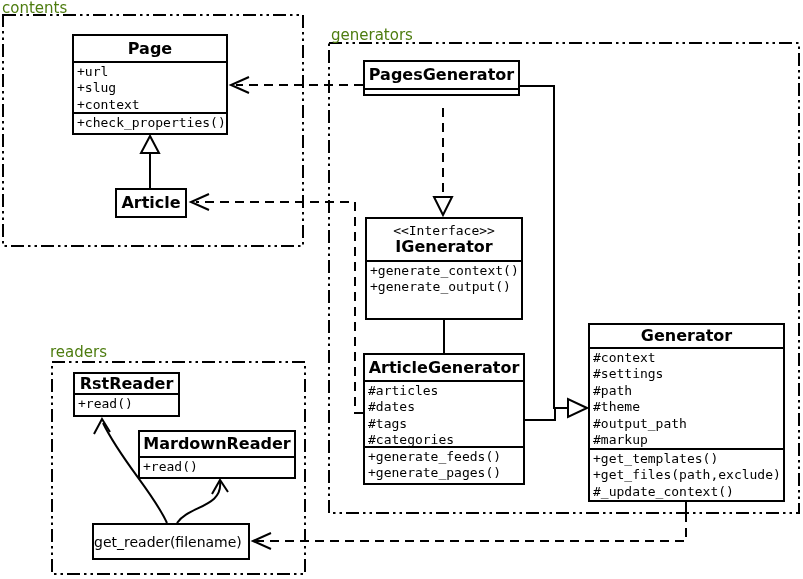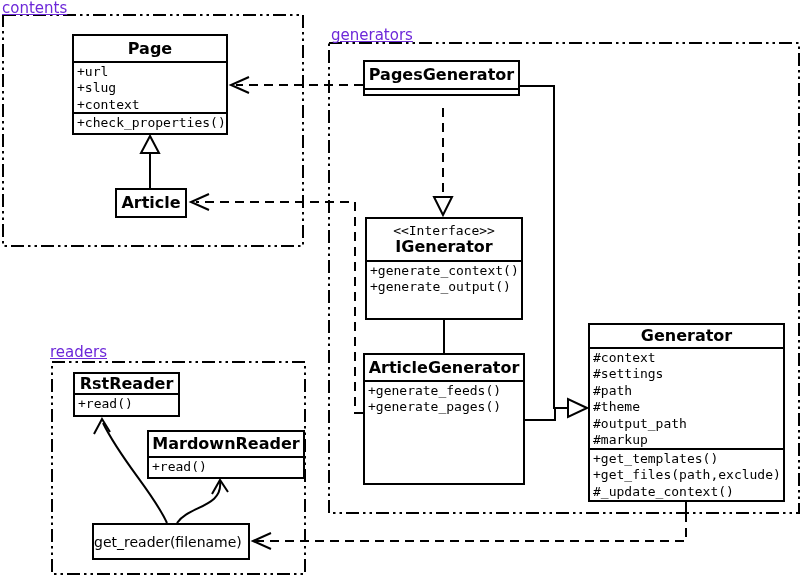--- a/index.html
+++ b/index.html
@@ -9,22 +9,22 @@
     background:#ffffff;
     font-family:"DejaVu Sans",sans-serif;
     overflow:hidden;
   }
   #connectors{position:absolute;left:0;top:0;width:803px;height:579px;}
   .stroke{stroke:#000;stroke-width:2;fill:none;}
   .dash{stroke-dasharray:9 6;}
   .pkg{fill:none;stroke:#000;stroke-width:2;stroke-dasharray:13 4 2.5 4 2.5 4;}
   .tri{fill:#fff;stroke:#000;stroke-width:2;stroke-linejoin:miter;}
   .pkg-label{
-    position:absolute;font-size:15px;color:#6d28d9;line-height:15px;
-    font-family:"DejaVu Sans",sans-serif;white-space:nowrap;text-decoration:underline;
+    position:absolute;font-size:15px;color:#4d7c0f;line-height:15px;
+    font-family:"DejaVu Sans",sans-serif;white-space:nowrap;
   }
   .uml-class{
     position:absolute;background:#fff;border:2px solid #000;
     box-sizing:border-box;display:flex;flex-direction:column;
   }
   .uml-title{
     box-sizing:border-box;border-bottom:2px solid #000;flex:0 0 auto;
     font-weight:bold;font-size:16px;line-height:18px;
     display:flex;flex-direction:column;align-items:center;justify-content:center;
     white-space:nowrap;overflow:hidden;
@@ -147,20 +147,26 @@
       <span>IGenerator</span>
     </div>
     <div class="uml-section last">
       <div class="uml-row">+generate_context()</div>
       <div class="uml-row">+generate_output()</div>
     </div>
   </div>
 
   <div class="uml-class" style="left:363px;top:353px;width:162px;height:132px;">
     <div class="uml-title" style="height:27px;">ArticleGenerator</div>
+    <div class="uml-section" style="height:66px;">
+      <div class="uml-row">#articles</div>
+      <div class="uml-row">#dates</div>
+      <div class="uml-row">#tags</div>
+      <div class="uml-row">#categories</div>
+    </div>
     <div class="uml-section last">
       <div class="uml-row">+generate_feeds()</div>
       <div class="uml-row">+generate_pages()</div>
     </div>
   </div>
 
   <div class="uml-class" style="left:588px;top:323px;width:197px;height:179px;">
     <div class="uml-title" style="height:24px;">Generator</div>
     <div class="uml-section" style="height:101px;">
       <div class="uml-row">#context</div>
@@ -177,21 +183,21 @@
     </div>
   </div>
 
   <div class="uml-class" style="left:73px;top:372px;width:107px;height:45px;">
     <div class="uml-title" style="height:21px;">RstReader</div>
     <div class="uml-section last">
       <div class="uml-row">+read()</div>
     </div>
   </div>
 
-  <div class="uml-class" style="left:147px;top:430px;width:158px;height:49px;">
+  <div class="uml-class" style="left:138px;top:430px;width:158px;height:49px;">
     <div class="uml-title" style="height:26px;">MardownReader</div>
     <div class="uml-section last">
       <div class="uml-row">+read()</div>
     </div>
   </div>
 
   <div class="plain-box" style="left:92px;top:523px;width:158px;height:37px;">
     <span>get_reader(filename)</span>
   </div>
 

